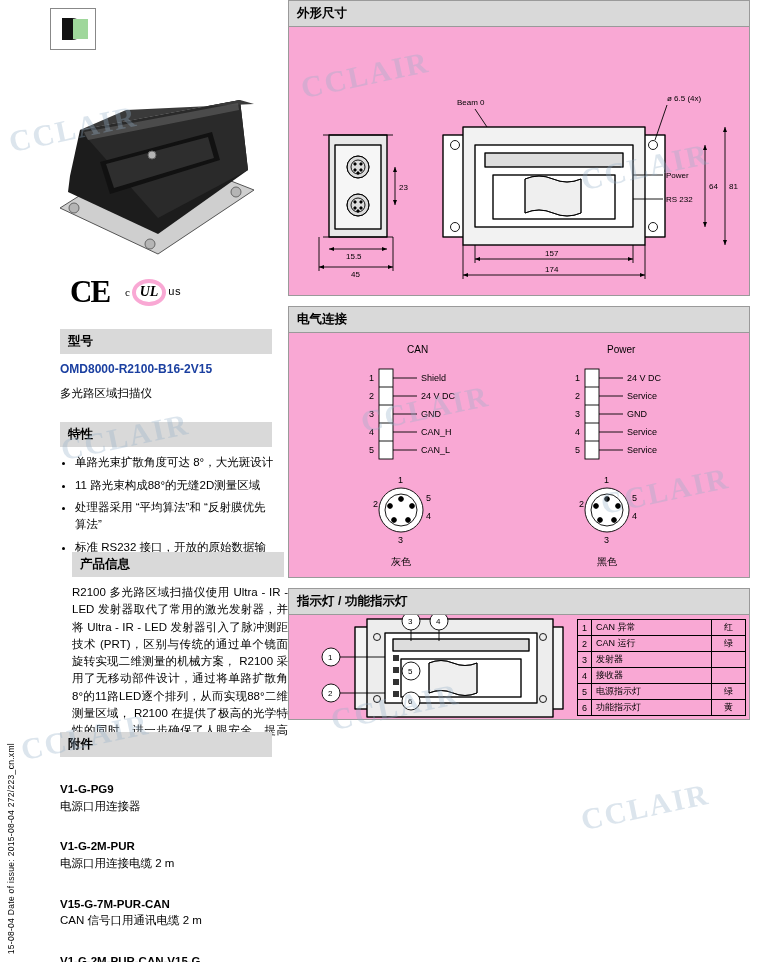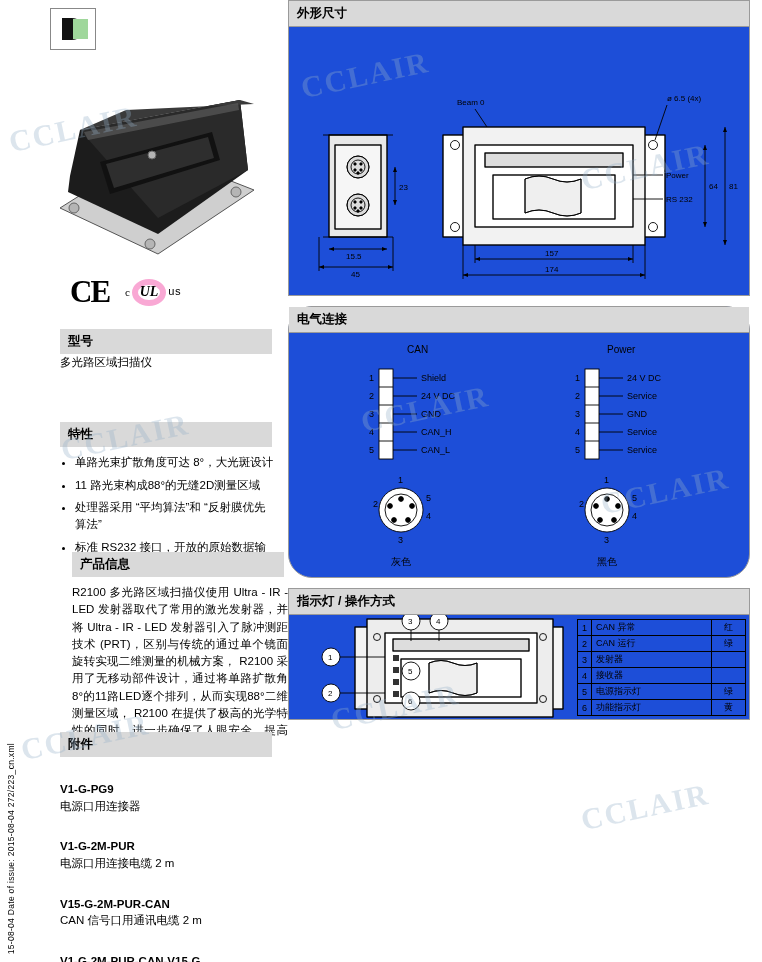--- a/index.html
+++ b/index.html
@@ -37,21 +37,21 @@
   }
 
   .product-img { position:absolute; left:40px; top:58px; width:230px; height:200px; }
 
   .cert-row { position:absolute; left:70px; top:272px; width:170px; height:40px;
               display:flex; align-items:center; gap:16px; }
   .ce-mark { font-family:"Liberation Serif", serif; font-size:31px; font-weight:bold; letter-spacing:-2px; }
   .ul-mark { display:flex; align-items:center; gap:2px; }
   .ul-c { font-family:"Liberation Serif", serif; font-size:11px; }
   .ul-circ {
-    width:34px; height:27px; border:6px solid #f9a8d4; border-radius:50%;
+    width:34px; height:27px; border:4px solid #f9a8d4; border-radius:50%;
     display:flex; align-items:center; justify-content:center;
     font-family:"Liberation Serif", serif; font-weight:bold; font-size:14px; font-style:italic;
   }
   .ul-us { font-family:Liberation Mono, monospace; font-size:11px; }
 
   .sec-head {
     background:#d9d9d9;
     font-weight:bold;
     font-size:12.5px;
     padding:4px 8px;
@@ -74,21 +74,21 @@
   .acc-desc { font-size:11.5px; }
 
   .sidetext {
     position:absolute; left:6px; bottom:8px;
     writing-mode:vertical-rl; transform:rotate(180deg);
     font-size:8.5px; color:#000; letter-spacing:0.3px;
   }
 
   
   .right { position:absolute; left:288px; top:0; width:474px; height:962px; }
-  .panel { border:1px solid #9a9a9a; background:#1d4ed8; margin:0 12px 10px 0; }
+  .panel { border:1px solid #9a9a9a; background:#f9a8d4; margin:0 12px 10px 0; }
   .panel > .sec-head { border-bottom:1px solid #9a9a9a; }
   .panel-body { position:relative; }
 
   svg { display:block; }
 
   .tbl { border-collapse:collapse; font-size:9px; }
   .tbl td { border:1px solid #000; padding:1px 4px; height:14px; }
   .tbl td.num { width:14px; text-align:center; }
   .tbl td.col { width:34px; text-align:center; }
   .tbl td.lbl { width:120px; }
@@ -135,20 +135,21 @@
       <span class="ul-mark">
         <span class="ul-c">c</span>
         <span class="ul-circ">UL</span>
         <span class="ul-us">us</span>
       </span>
     </div>
 
     <div style="position:absolute; left:0; top:329px; width:286px;">
       <div class="sec-head">型号</div>
       <div class="left-body">
+        <div class="model-code">OMD8000-R2100-B16-2V15</div>
         <div class="model-desc">多光路区域扫描仪</div>
       </div>
     </div>
 
     <div style="position:absolute; left:0; top:422px; width:286px;">
       <div class="sec-head">特性</div>
       <div class="left-body">
         <ul class="feat">
           <li>单路光束扩散角度可达 8°，大光斑设计</li>
           <li>11 路光束构成88°的无缝2D测量区域</li>
@@ -170,21 +171,21 @@
       <div class="left-body">
         <div class="acc-item">
           <div class="acc-name">V1-G-PG9</div>
           <div class="acc-desc">电源口用连接器</div>
         </div>
         <div class="acc-item">
           <div class="acc-name">V1-G-2M-PUR</div>
           <div class="acc-desc">电源口用连接电缆 2 m</div>
         </div>
         <div class="acc-item">
-          <div class="acc-name">V15-G-2M-PUR-CAN</div>
+          <div class="acc-name">V15-G-7M-PUR-CAN</div>
           <div class="acc-desc">CAN 信号口用通讯电缆 2 m</div>
         </div>
         <div class="acc-item">
           <div class="acc-name">V1-G-2M-PUR-CAN-V15-G</div>
           <div class="acc-desc">CAN 信号口用通讯转接电缆 2 m</div>
         </div>
         <div class="acc-item">
           <div class="acc-name">OFR-1000/1000</div>
 
         </div>
@@ -291,21 +292,21 @@
             <text x="256" y="245" stroke="none" fill="#000">174</text>
             <line x1="186" y1="218" x2="186" y2="236"></line>
             <line x1="344" y1="218" x2="344" y2="236"></line>
             <line x1="174" y1="218" x2="174" y2="252"></line>
             <line x1="356" y1="218" x2="356" y2="252"></line>
           </g>
         </svg>
       </div>
     </div>
 
-    <div class="panel" style="height:272px;border-radius:24px;">
+    <div class="panel" style="height:272px;">
       <div class="sec-head">电气连接</div>
       <div class="panel-body">
         <svg width="464" height="244" viewBox="0 0 464 244">
           <g stroke="#000" fill="none" stroke-width="0.9" font-family="Liberation Sans" font-size="9">
 
             <text x="118" y="20" stroke="none" fill="#000" font-size="10">CAN</text>
             <rect x="90" y="36" width="14" height="90" fill="#ffffff"></rect>
             <line x1="90" y1="54" x2="104" y2="54"></line>
             <line x1="90" y1="72" x2="104" y2="72"></line>
             <line x1="90" y1="90" x2="104" y2="90"></line>
@@ -374,21 +375,21 @@
             <text x="315" y="210" stroke="none" fill="#000">3</text>
             <text x="343" y="186" stroke="none" fill="#000">4</text>
             <text x="343" y="168" stroke="none" fill="#000">5</text>
             <text x="308" y="232" stroke="none" fill="#000" font-size="10">黑色</text>
           </g>
         </svg>
       </div>
     </div>
 
     <div class="panel" style="height:132px;">
-      <div class="sec-head">指示灯 / 操作方式</div>
+      <div class="sec-head">指示灯 / 功能指示灯</div>
       <div class="panel-body">
         <svg width="464" height="106" viewBox="0 0 464 106">
           <g stroke="#000" fill="none" stroke-width="0.9" font-family="Liberation Sans" font-size="8">
 
             <rect x="66" y="12" width="208" height="82" fill="#f4f4f4"></rect>
             <rect x="66" y="12" width="208" height="82"></rect>
             <rect x="78" y="4" width="186" height="98" fill="#ededed"></rect>
             <rect x="78" y="4" width="186" height="98"></rect>
             <rect x="96" y="18" width="152" height="70" fill="#ffffff"></rect>
             <rect x="96" y="18" width="152" height="70"></rect>

